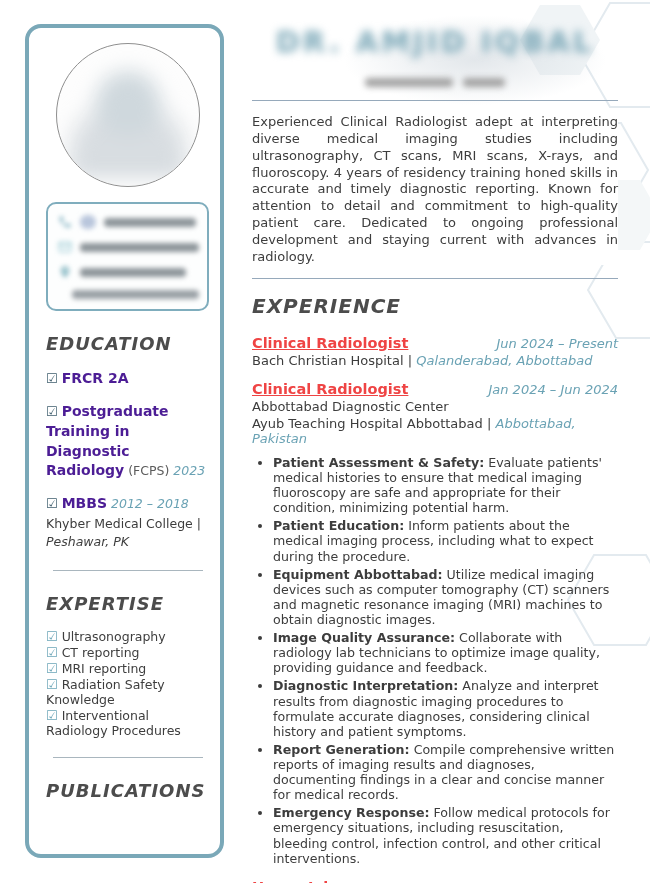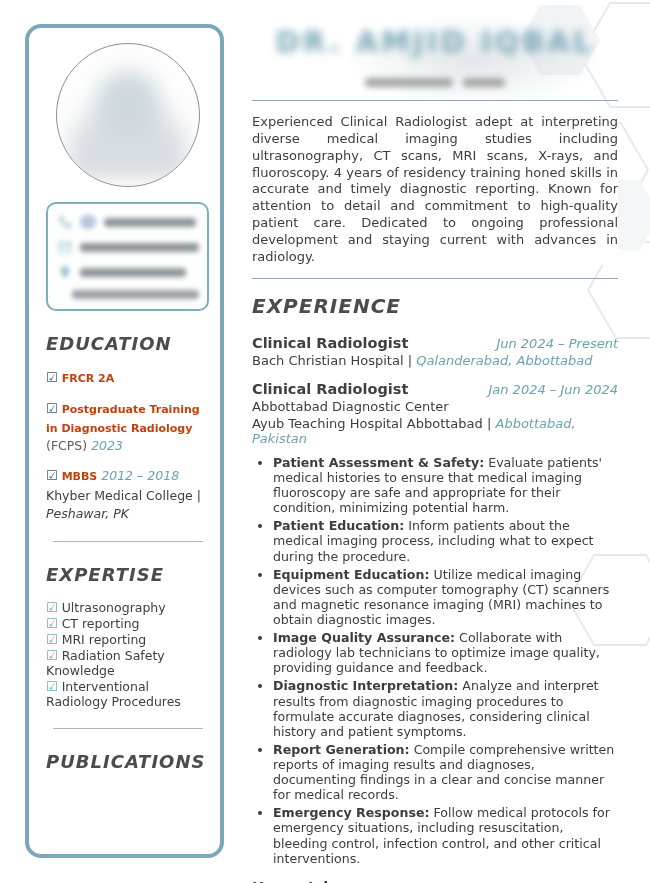--- a/index.html
+++ b/index.html
@@ -39,21 +39,21 @@
   .c-bar.b1{width:92px;}  .c-bar.b2{width:124px;} .c-bar.b3{width:106px;}
   .c-bar.b4{width:128px;margin-left:14px;background:#9aa1a6;}
   .c-dot{width:16px;height:14px;border-radius:7px;background:#b9c6dc;margin-right:8px;}
   .side-h{
     margin-top:22px;font-size:18px;font-weight:bold;font-style:italic;
     letter-spacing:1px;color:#4c4c4c;
   }
   .edu-item{margin-top:13px;font-size:12.5px;line-height:1.42;}
   .chk{font-size:13px;color:#41606f;}
   .chk.teal{color:#6da6b8;}
-  .deg{font-weight:bold;color:#c2410c;font-size:11px;}
+  .deg{font-weight:bold;color:#4c1d95;font-size:14px;}
   .paren{color:#5b5b5b;}
   .yr{font-style:italic;color:#6aa2b4;}
   .edu-detail{color:#3d3d3d;margin-top:1px;}
   .pipe{color:#3d3d3d;}
   .loc{font-style:italic;}
   .side-div{width:150px;border:none;border-top:1px solid #a9b6be;margin:19px auto 0 auto;}
   .exp-item{margin-top:1px;font-size:12.5px;color:#3e3e3e;}
   
   .main{position:absolute;left:252px;top:0;width:366px;z-index:1;}
   .name{
@@ -66,21 +66,21 @@
   .main-div{border:none;border-top:1.5px solid #96a9bb;margin:13px 0 0 0;}
   .summary{
     margin:13px 0 0 0;font-size:13px;line-height:1.29;text-align:justify;color:#3d3d3d;
     background:#fff;position:relative;
   }
   .sec-h{
     margin-top:15px;font-size:20px;font-weight:bold;font-style:italic;
     letter-spacing:1px;color:#4c4c4c;
   }
   .job-head{display:flex;justify-content:space-between;align-items:baseline;margin-top:13px;}
-  .job-title{font-size:14.5px;font-weight:bold;color:#404040;}
+  .job-title{font-size:14.5px;font-weight:bold;color:#ef4444;text-decoration:underline;}
   .job-dates{font-size:13px;font-style:italic;color:#6aa2b4;}
   .org-line{font-size:13px;margin-top:2px;color:#3d3d3d;}
   .org-line .loc{color:#6aa2b4;}
   .duties{margin:9px 0 0 0;padding-left:21px;font-size:12.6px;line-height:1.2;}
   .duties li{margin-bottom:3px;color:#3d3d3d;}
   .duty-label{font-weight:bold;}
 </style>
 </head>
 <body>
 
@@ -226,21 +226,21 @@
     <ul class="duties">
       <li>
         <span class="duty-label">Patient Assessment &amp; Safety:</span>
         <span>Evaluate patients' medical histories to ensure that medical imaging fluoroscopy are safe and appropriate for their condition, minimizing potential harm.</span>
       </li>
       <li>
         <span class="duty-label">Patient Education:</span>
         <span>Inform patients about the medical imaging process, including what to expect during the procedure.</span>
       </li>
       <li>
-        <span class="duty-label">Equipment Education:</span>
+        <span class="duty-label">Equipment Abbottabad:</span>
         <span>Utilize medical imaging devices such as computer tomography (CT) scanners and magnetic resonance imaging (MRI) machines to obtain diagnostic images.</span>
       </li>
       <li>
         <span class="duty-label">Image Quality Assurance:</span>
         <span>Collaborate with radiology lab technicians to optimize image quality, providing guidance and feedback.</span>
       </li>
       <li>
         <span class="duty-label">Diagnostic Interpretation:</span>
         <span>Analyze and interpret results from diagnostic imaging procedures to formulate accurate diagnoses, considering clinical history and patient symptoms.</span>
       </li>

